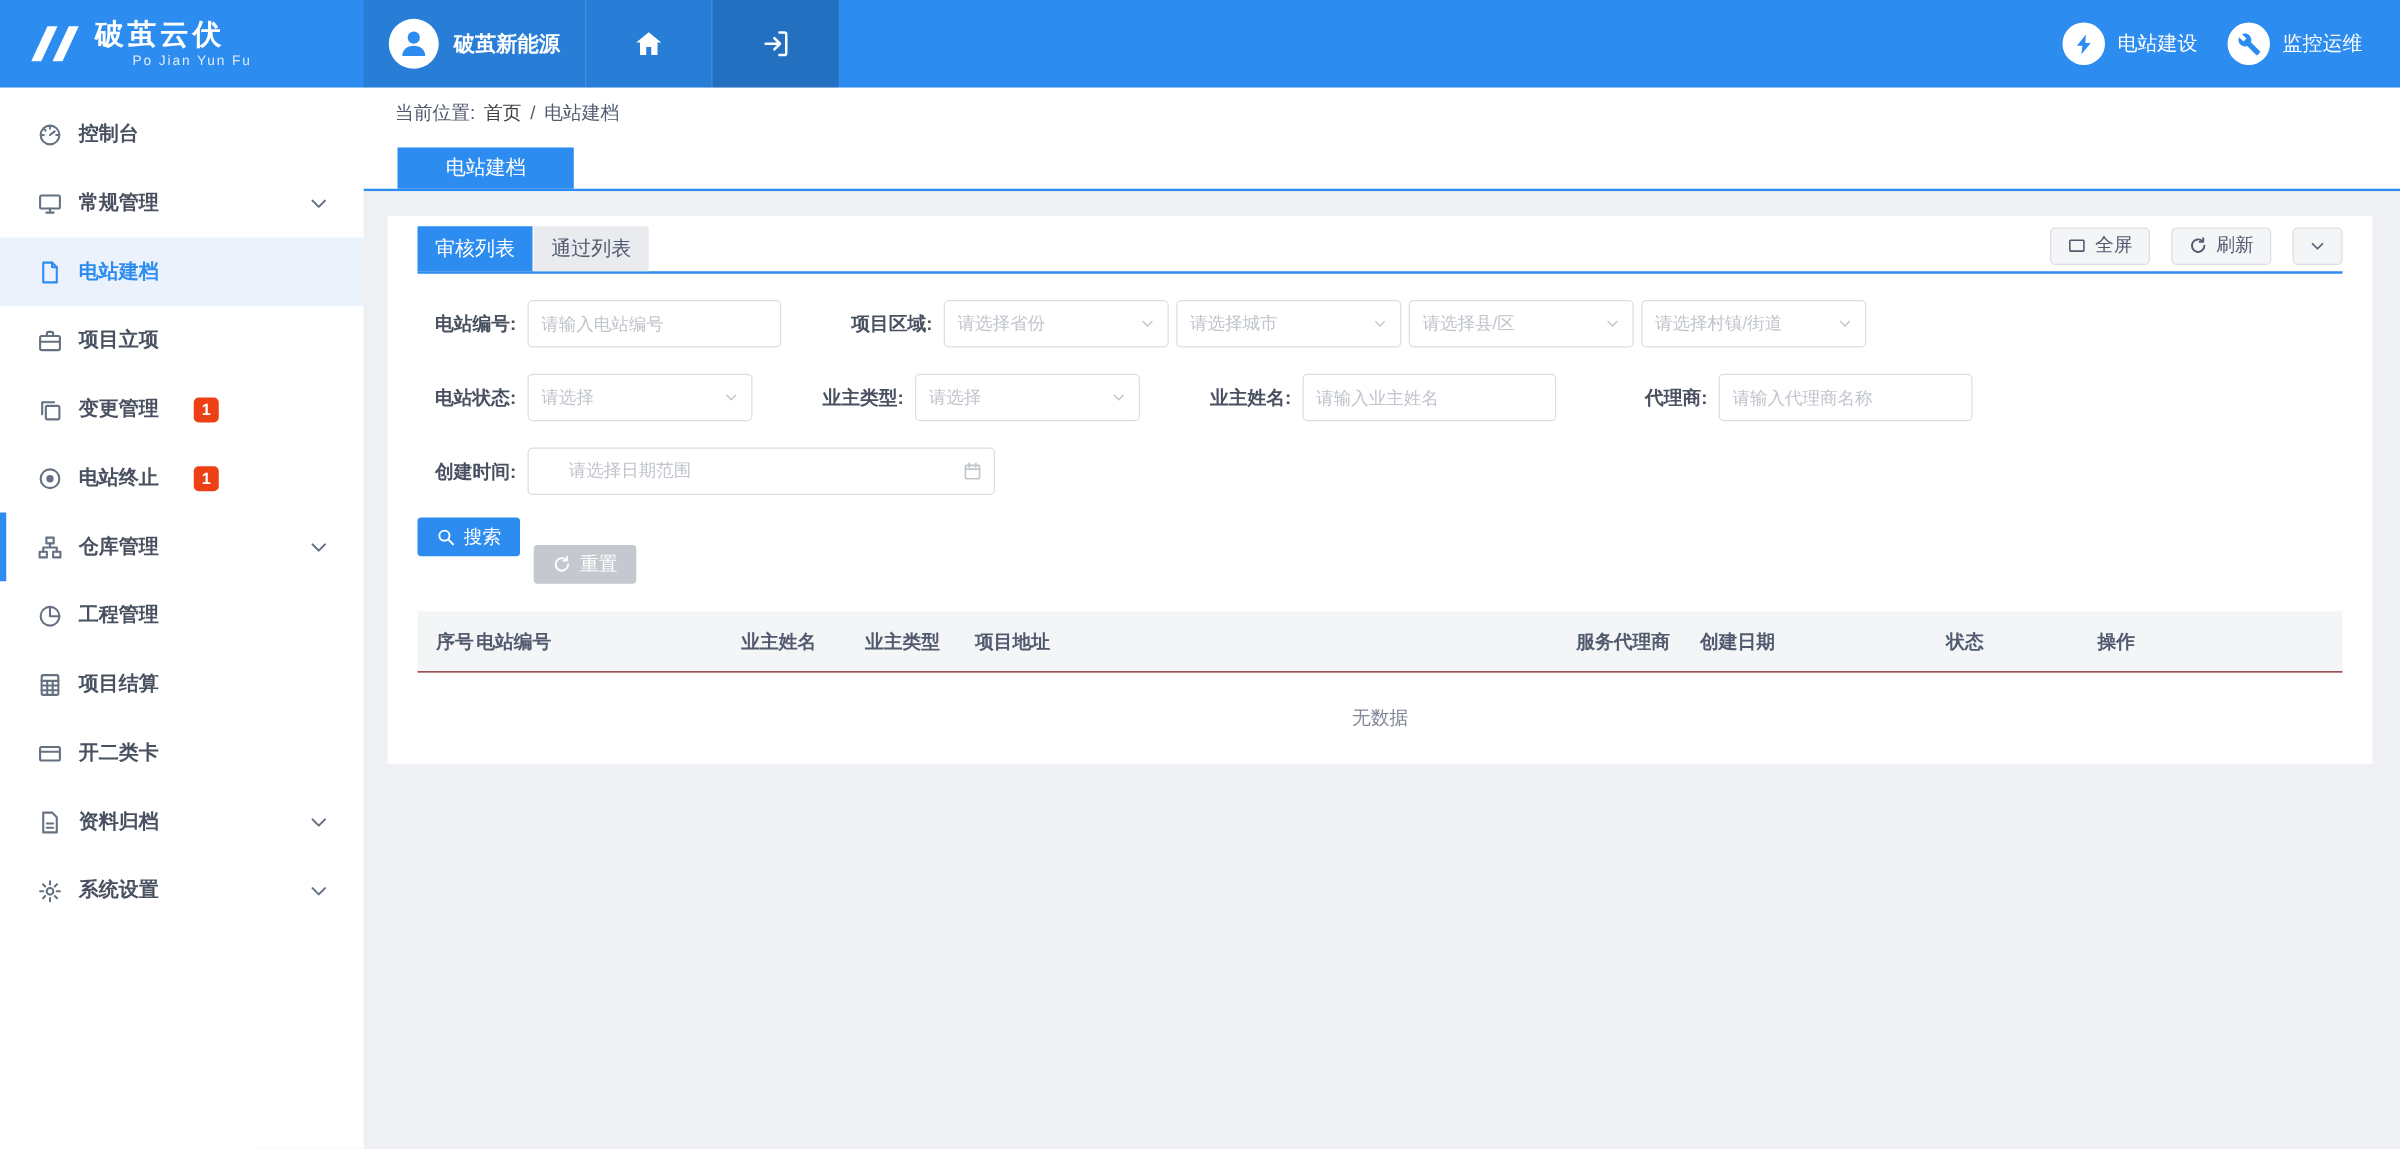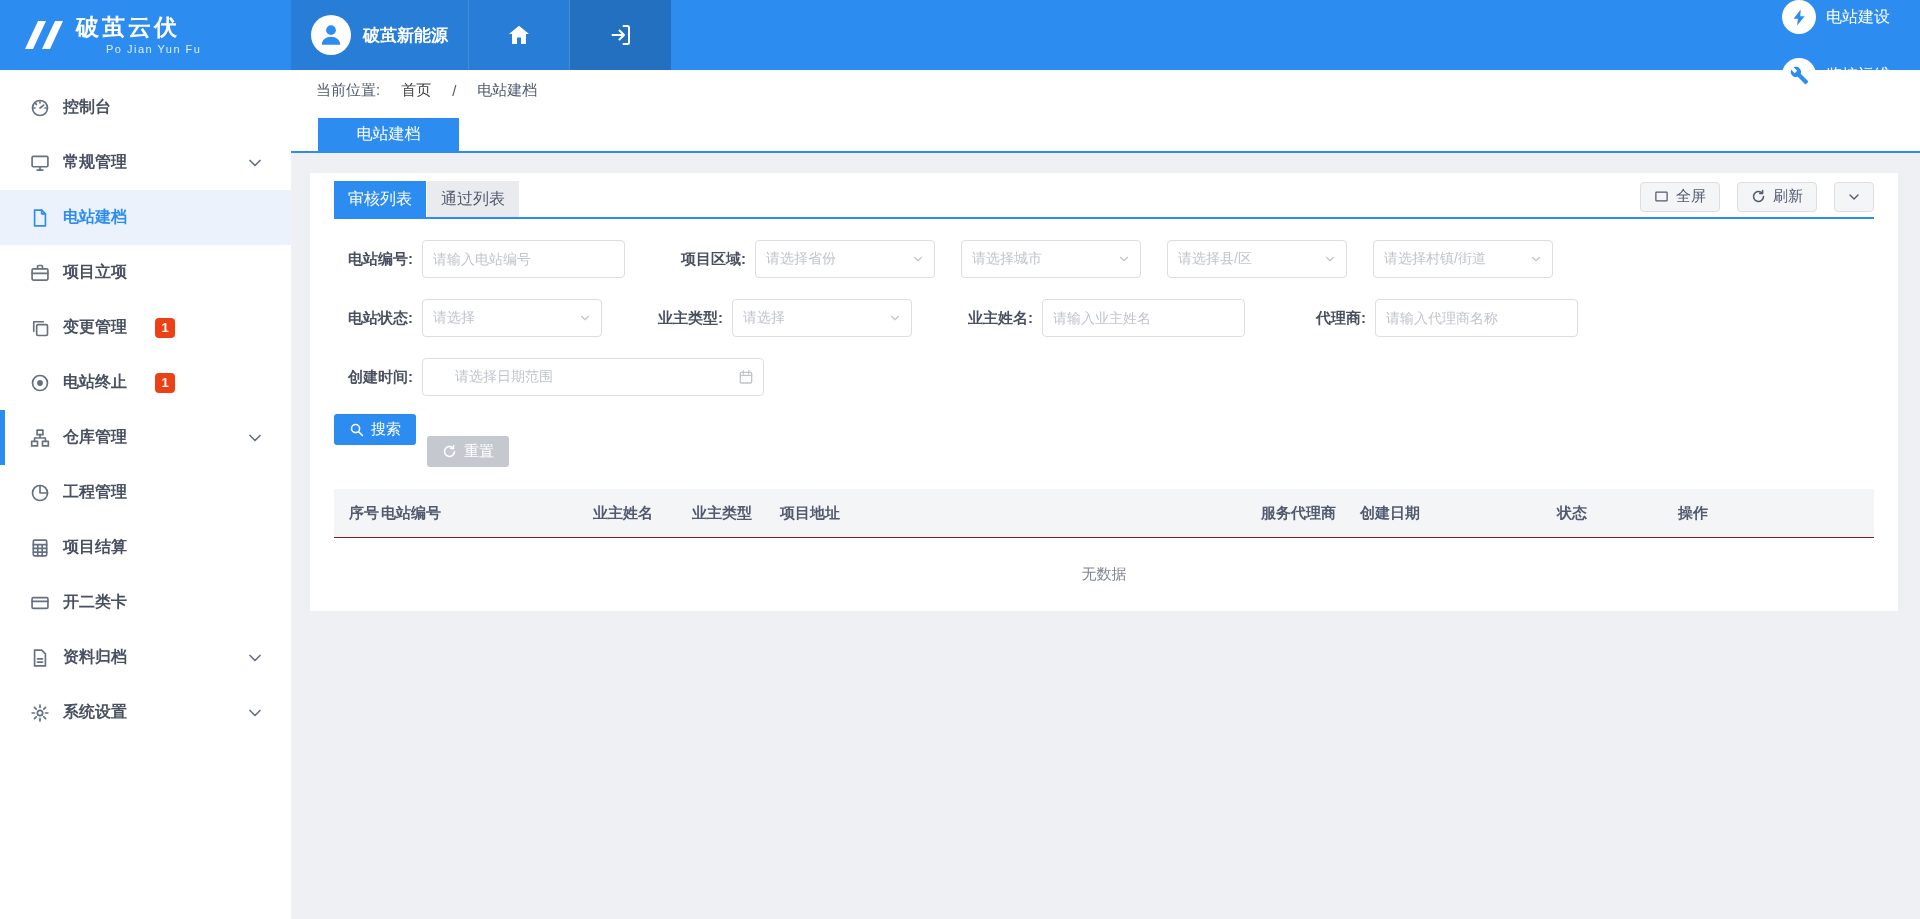--- a/index.html
+++ b/index.html
@@ -15,41 +15,41 @@
   .logo-sub { color:#dcecfb; font-size:11px; letter-spacing:1.5px; margin-top:3px;margin-left:30px; }
   .hseg { display:flex; align-items:center; justify-content:center; flex:none; }
   .hseg-user { background:rgba(0,0,0,0.10); padding:0 20px; gap:12px; cursor:pointer; border-right:1px solid rgba(255,255,255,0.12); }
   .avatar { width:40px; height:40px; border-radius:50%; background:#fff; color:#2d8cf0; display:flex; align-items:center; justify-content:center; }
   .avatar .icon { width:26px; height:26px; }
   .company { color:#fff; font-size:17px; font-weight:bold; }
   .hseg-home { background:rgba(0,0,0,0.10); width:101px; color:#fff; cursor:pointer; border-right:1px solid rgba(255,255,255,0.12); }
   .hseg-login { background:rgba(0,0,0,0.20); width:101px; color:#fff; cursor:pointer; }
   .bigicon { width:24px; height:24px; }
   .hspacer { flex:1; }
-  #header-nav { display:flex; align-items:center; gap:24px; padding-right:30px;flex-direction:column; }
+  #header-nav { display:flex; align-items:center; gap:24px; padding-right:30px; }
   .hnav-item { display:flex; align-items:center; gap:10px; cursor:pointer; }
   .hnav-circle { width:34px; height:34px; border-radius:50%; background:#fff; color:#2d8cf0; display:flex; align-items:center; justify-content:center; }
   .hnav-circle .icon { width:19px; height:19px; }
   .hnav-label { color:#fff; font-size:16px; }
 
   
   #sidebar { position:absolute; top:70px; left:0; width:291px; height:849px; background:#fff; padding-top:10px; }
   .sb-item { height:55px; display:flex; align-items:center; padding:0 26px 0 30px; color:#495060; font-size:16px; font-weight:bold; cursor:pointer; position:relative; }
   .sb-item .icon { width:20px; height:20px; color:#657180; }
   .sb-label { margin-left:13px; white-space:nowrap; }
   .sb-item.active { background:#ebf2fc; color:#2d8cf0; }
   .sb-item.active .icon { color:#2d8cf0; }
   .sb-item.hl::before { content:""; position:absolute; left:0; top:0; width:5px; height:100%; background:#2d8cf0; }
   .sb-spacer { flex:1; }
   .badge { margin-left:28px; min-width:20px; height:20px; border-radius:4px; background:#ed4014; color:#fff; font-size:13px; font-weight:bold; display:flex; align-items:center; justify-content:center; padding:0 5px; }
   .sb-chevron { width:14px; height:14px; color:#808695; }
 
   
   #main { position:absolute; top:70px; left:291px; width:1629px; height:849px; }
-  .crumb-bar { height:41px; background:#fff; display:flex; align-items:center; padding-left:25px; font-size:15px; color:#515a6e; gap:21px; }
+  .crumb-bar { height:41px; background:#fff; display:flex; align-items:center; padding-left:25px; font-size:15px; color:#515a6e; gap:7px; }
   .crumb-link { color:#404040; cursor:pointer; }
   .tabstrip { height:42px; background:#fff; border-bottom:2px solid #2d8cf0; display:flex; align-items:flex-end; padding-left:27px; }
   .page-tab { width:141px; height:33px; background:#2d8cf0; color:#fff; font-size:16px; display:flex; align-items:center; justify-content:center; cursor:pointer; }
   .content { height:766px; background:#eef0f4; padding:20px 22px 0 19px; }
   .panel { background:#fff; padding:8px 24px 0; padding-bottom:1px; }
 
   .panel-head { display:flex; align-items:center; border-bottom:2px solid #2d8cf0; }
   .ptab { height:36px; padding:0 14px; font-size:16px; display:flex; align-items:center; cursor:pointer; }
   .ptab.active { background:#2d8cf0; color:#fff; }
   .ptab:not(.active) { background:#e9ebee; color:#515a6e; margin-left:1px; }
@@ -61,23 +61,23 @@
   
   .f-row { display:flex; margin-top:21px; }
   .f-field { display:flex; align-items:center; margin-right:42px; }
   .f-field:last-child { margin-right:0; }
   .f-label { width:88px; text-align:right; padding-right:9px; font-size:15px; color:#495060; font-weight:bold; white-space:nowrap; flex:none; }
   .f-input { width:203px; height:38px; border:1px solid #dcdee2; border-radius:4px; font-size:14px; padding:0 10px; color:#515a6e; font-family:inherit; outline:none; background:#fff; }
   .f-input::placeholder { color:#c0c4cc; }
   .f-select { width:180px; height:38px; border:1px solid #dcdee2; border-radius:4px; display:flex; align-items:center; padding:0 9px 0 10px; cursor:pointer; background:#fff; }
   .f-select .ph { flex:1; font-size:14px; color:#c0c4cc; white-space:nowrap; overflow:hidden; }
   .f-select .icon { width:14px; height:14px; color:#c0c4cc; }
-  .f-date { width:342px;padding-left:32px; }
+  .f-date { width:374px;padding-left:32px; }
   .f-date .icon { width:16px; height:16px; }
-  .sel-group { display:flex; gap:26px; }
+  .sel-group { display:flex; gap:6px; }
 
   
   .action-row { display:flex; gap:11px; margin-top:18px; }
   .btn { height:31px; border:none; border-radius:3px; color:#fff; font-size:15px; display:flex; align-items:center; gap:7px; padding:0 15px; cursor:pointer; font-family:inherit; }
   .btn .icon { width:15px; height:15px; color:#fff; }
   .btn-search { background:#2d8cf0; }
   .btn-reset { background:#c5c8ce;margin-top:22px; }
 
   
   .thead { display:flex; margin-top:22px; background:#f4f5f7; height:49px; align-items:center; padding-left:15px; font-size:15px; font-weight:bold; color:#515a6e; border-bottom:1px solid #7f1d1d; }

